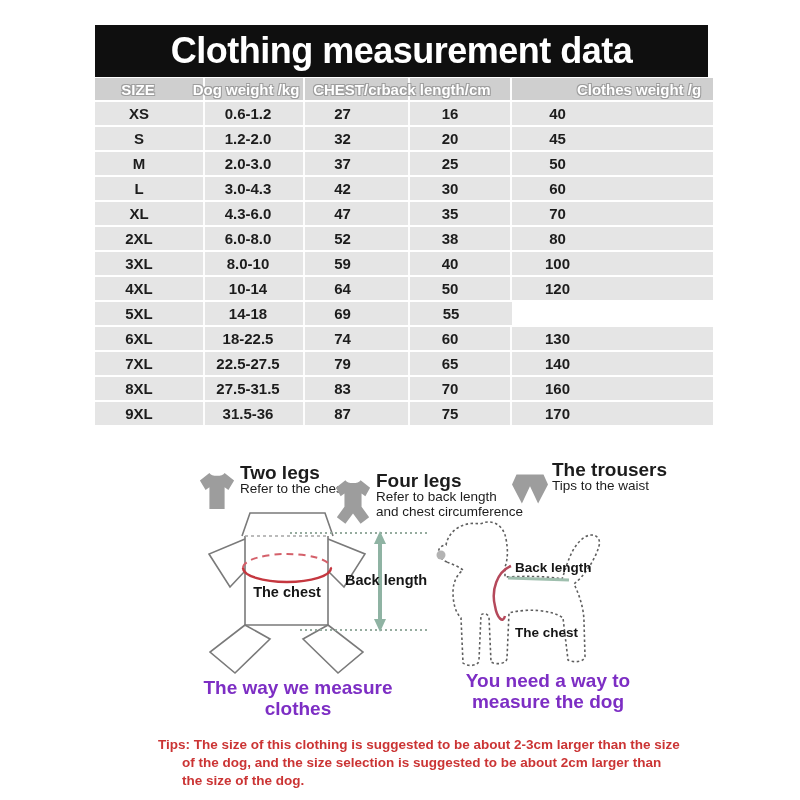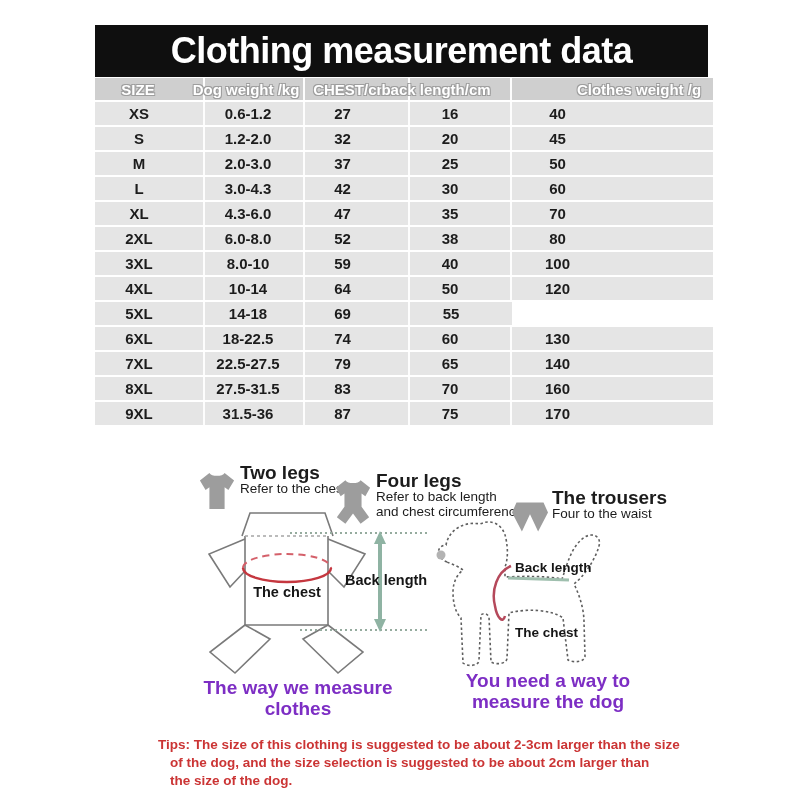--- a/index.html
+++ b/index.html
@@ -24,38 +24,38 @@
   .c0{padding-right:20px;} .c1{padding-right:12px;} .c2{padding-right:28px;}
   .c3{padding-right:20px;text-align:center;} .c4{padding-right:110px;}
   .h0{padding-right:22px;} .h1{padding-right:16px;} .h2{padding-right:10px;}
   .h3{padding-right:48px;} .h4{padding-left:64px;padding-right:11px;}
 
   
   .legend-item{position:absolute;display:flex;align-items:flex-start;}
   .legend-text{margin-left:4px;}
   .legend-title{font-size:19px;font-weight:700;line-height:17px;white-space:nowrap;}
   .legend-line{font-size:13.5px;font-weight:500;line-height:15px;white-space:nowrap;}
-  .li-1{left:198px;top:464px;} .li-2{left:334px;top:472px;} .li-3{left:512px;top:461px;margin-top:28px;}
+  .li-1{left:198px;top:464px;} .li-2{left:334px;top:472px;} .li-3{left:512px;top:461px;}
   .li-1 .licon{margin-top:7px;} .li-2 .licon{margin-top:6px;} .li-3 .licon{margin-top:11px;}
   .licon svg{display:block;}
 
   
   .pattern-svg{position:absolute;left:182px;top:505px;}
   .dog-svg{position:absolute;left:433px;top:518px;}
   .svg-label{font-family:"Liberation Sans",sans-serif;fill:#161616;}
 
   
   .caption{position:absolute;color:#7d2ec4;font-size:19px;font-weight:700;text-align:center;line-height:21px;}
   .cap-clothes{left:172px;top:677px;width:252px;}
   .cap-dog{left:452px;top:670px;width:192px;}
 
   
   .tips{position:absolute;left:158px;top:736px;color:#cb3434;font-size:13.5px;font-weight:600;
         line-height:18px;white-space:nowrap;}
-  .tips .indent{margin-left:12px;}
+  .tips .indent{margin-left:24px;}
 </style>
 </head>
 <body>
 
 <div class="page">
 
   <div class="title-bar">
     <span>Clothing measurement data</span>
   </div>
 
@@ -188,21 +188,21 @@
   </div>
 
   <div class="legend-item li-3">
     <span class="licon">
       <svg width="36" height="34" viewBox="0 0 40 36">
         <path d="M5 2 L35 2 L40 13 L29 34 L20 15 L11 34 L0 13 Z" fill="#9d9d9d"></path>
       </svg>
     </span>
     <span class="legend-text">
       <div class="legend-title">The trousers</div>
-      <div class="legend-line">Four to the waist</div>
+      <div class="legend-line">Tips to the waist</div>
     </span>
   </div>
 
   <svg class="pattern-svg" width="250" height="170" viewBox="0 0 250 170">
     <g stroke="#7a7a7a" stroke-width="1.6" fill="none">
       <path d="M60 31 L68 8 L143 8 L151 31"></path>
       <path d="M63 31 L63 120 L146 120 L146 31"></path>
       <path d="M63 34 L27 49 L48 82 L63 66"></path>
       <path d="M146 34 L183 49 L162 82 L146 66"></path>
       <path d="M63 120 L28 147 L53 168 L88 134 Z"></path>

